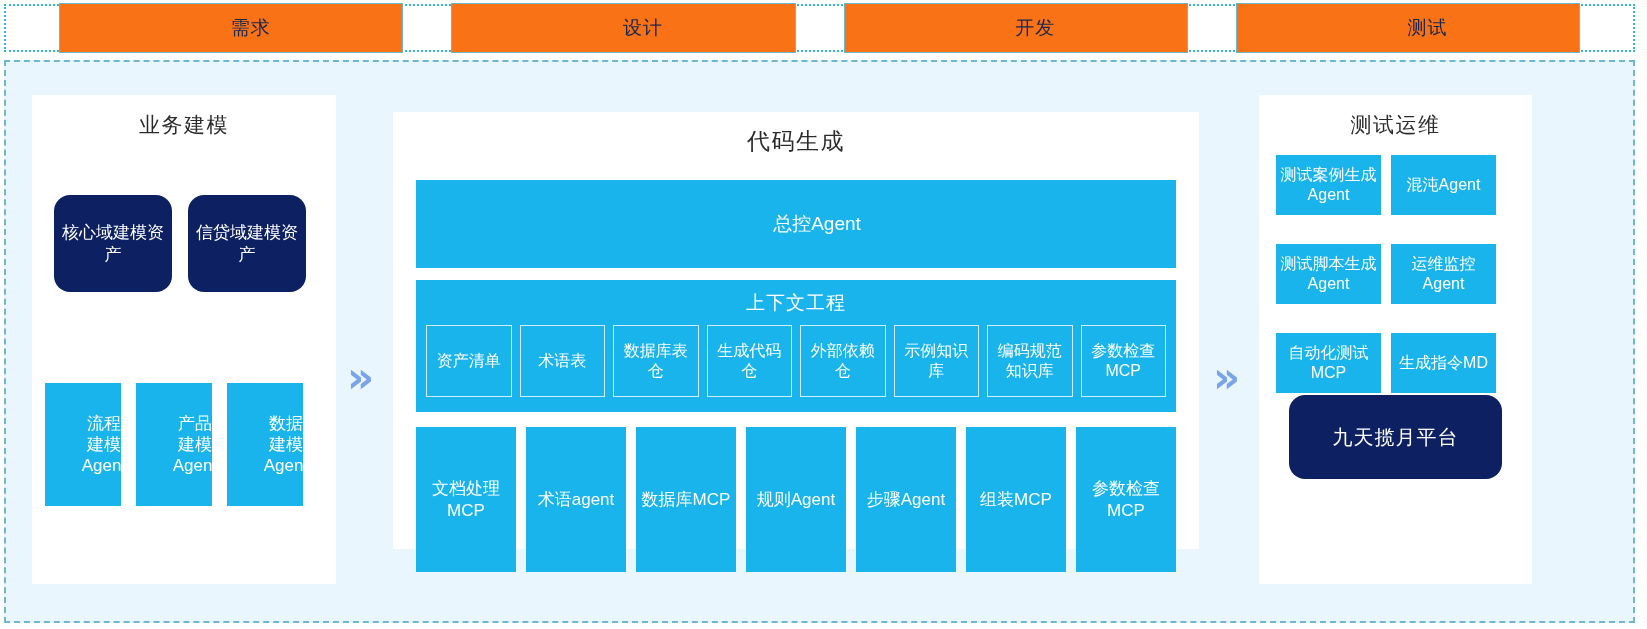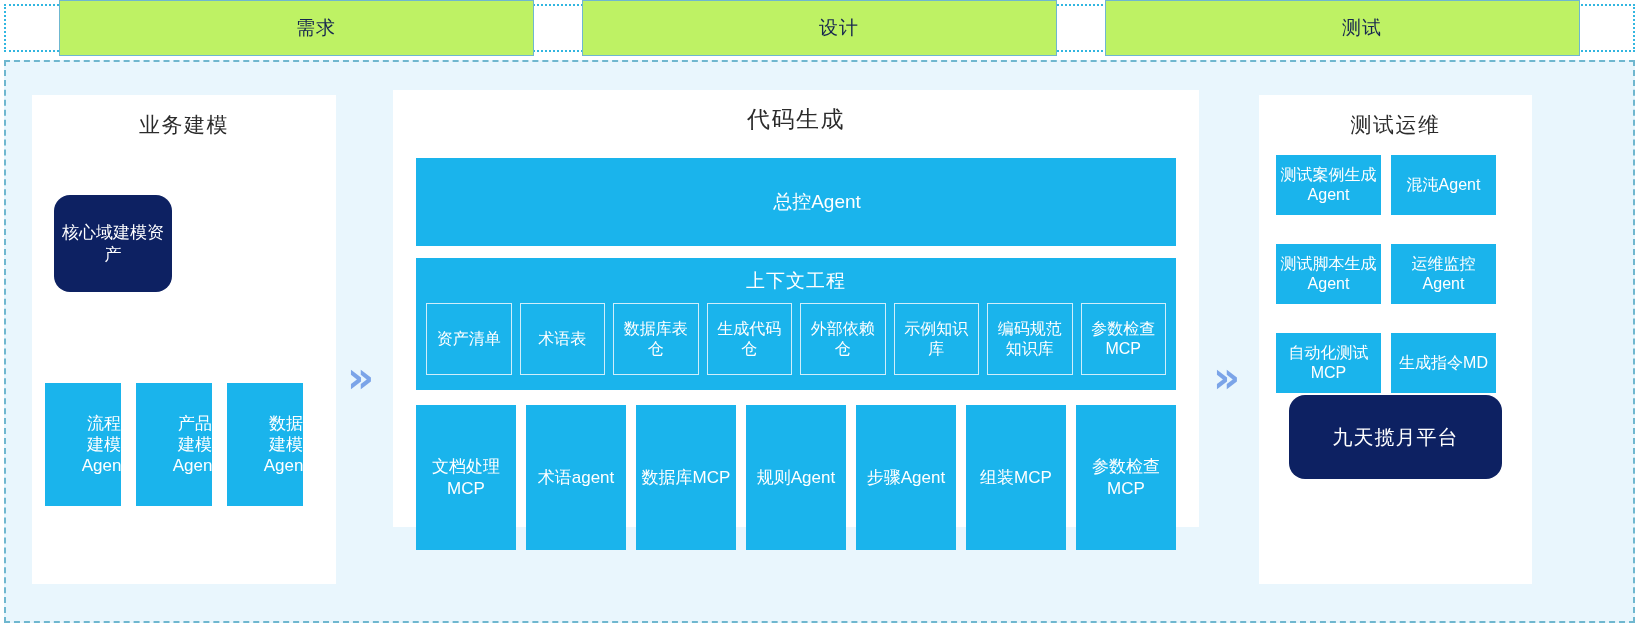--- a/index.html
+++ b/index.html
@@ -29,23 +29,23 @@
     border: 2px dotted #31b6e0;
     background: #ffffff;
     display: flex;
     align-items: center;
     justify-content: space-between;
     padding: 0 26px;
     box-sizing: border-box;
   }
   .stage-tab {
     flex: 1 1 0;
-    height: 56px;
+    height: 50px;
     margin: 0 24px;
-    background: #bef264;
+    background: #f97316;
     border: 1px solid #6fb7cf;
     display: flex;
     align-items: center;
     justify-content: center;
     font-size: 19px;
     color: #17264f;
     letter-spacing: 1px;
     box-sizing: border-box;
     padding-left: 39px;
   }
@@ -72,21 +72,21 @@
   }
   .panel-title {
     text-align: center;
     font-size: 21px;
     font-weight: normal;
     color: #2b2b2b;
     letter-spacing: 1.5px;
   }
 
   #panel-left   { left: 26px;  top: 33px; width: 304px; height: 489px; }
-  #panel-center { left: 387px; top: 28px; width: 806px; height: 437px; }
+  #panel-center { left: 387px; top: 50px; width: 806px; height: 437px; }
   #panel-right  { left: 1253px;top: 33px; width: 273px; height: 489px; }
 
   #panel-left .panel-title,
   #panel-right .panel-title { padding-top: 16px; }
   #panel-center .panel-title { padding-top: 14px; font-size: 23px; }
 
   
   .chevron {
     position: absolute;
     font-size: 42px;
@@ -230,33 +230,35 @@
   }
 </style>
 </head>
 <body>
 
 <div id="app">
 
   <div class="stage-bar">
     <div class="stage-tab">需求</div>
     <div class="stage-tab">设计</div>
+    <div class="stage-tab">开发</div>
     <div class="stage-tab">测试</div>
   </div>
 
   <div class="board">
 
     <div class="chevron" id="chev-1">»</div>
     <div class="chevron" id="chev-2">»</div>
 
     <div class="panel" id="panel-left">
       <div class="panel-title">业务建模</div>
 
       <div class="left-assets">
         <div class="blk blk-navy">核心域建模资产</div>
+        <div class="blk blk-navy">信贷域建模资产</div>
       </div>
 
       <div class="left-agents">
         <div class="blk blk-cyan">流程建模Agent</div>
         <div class="blk blk-cyan">产品建模Agent</div>
         <div class="blk blk-cyan">数据建模Agent</div>
       </div>
     </div>
 
     <div class="panel" id="panel-center">

